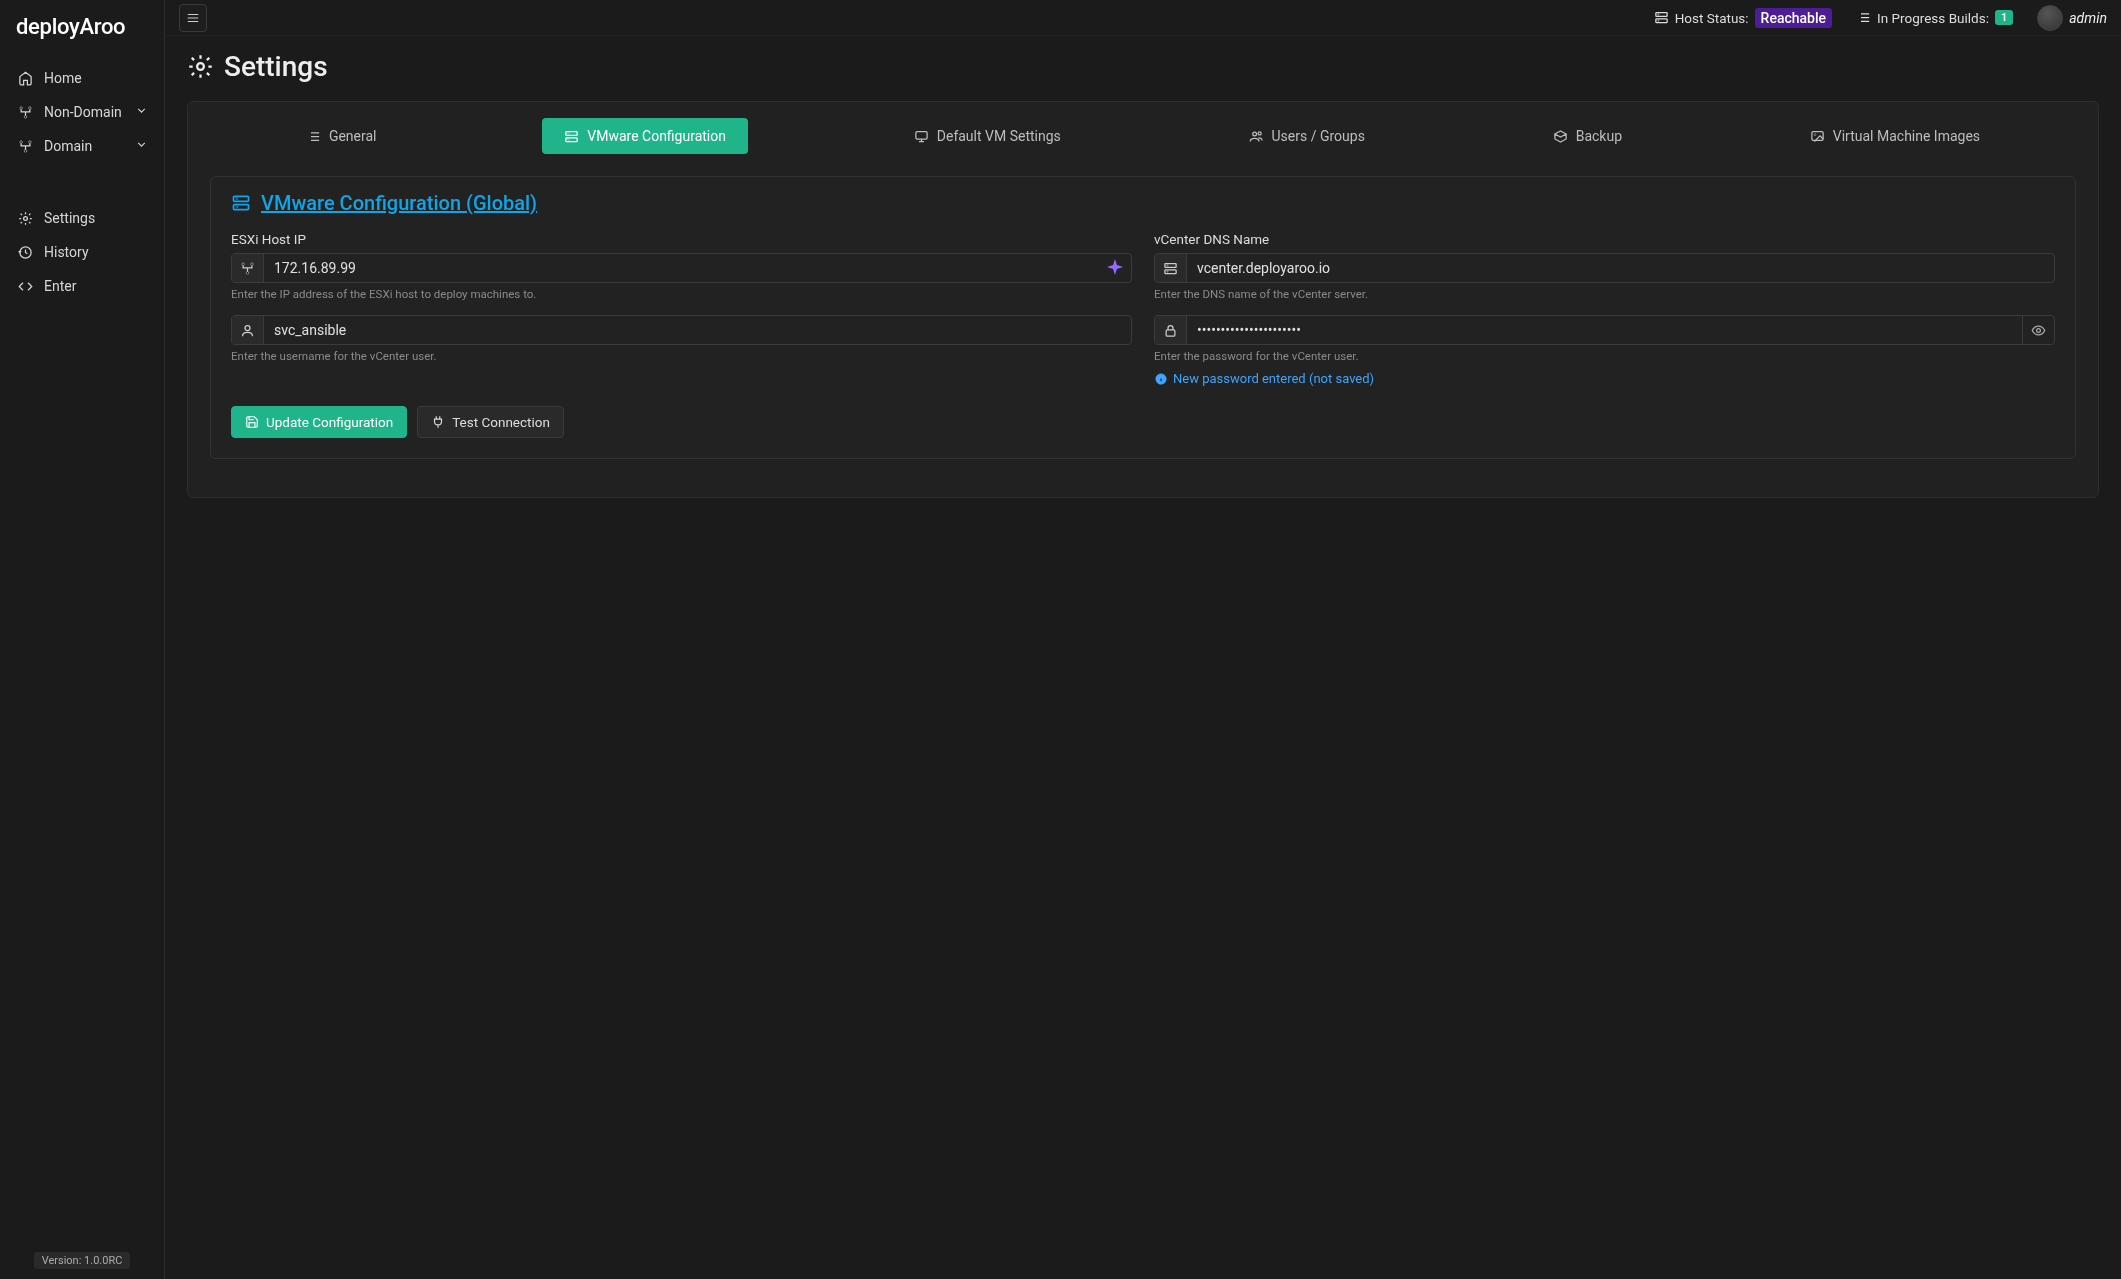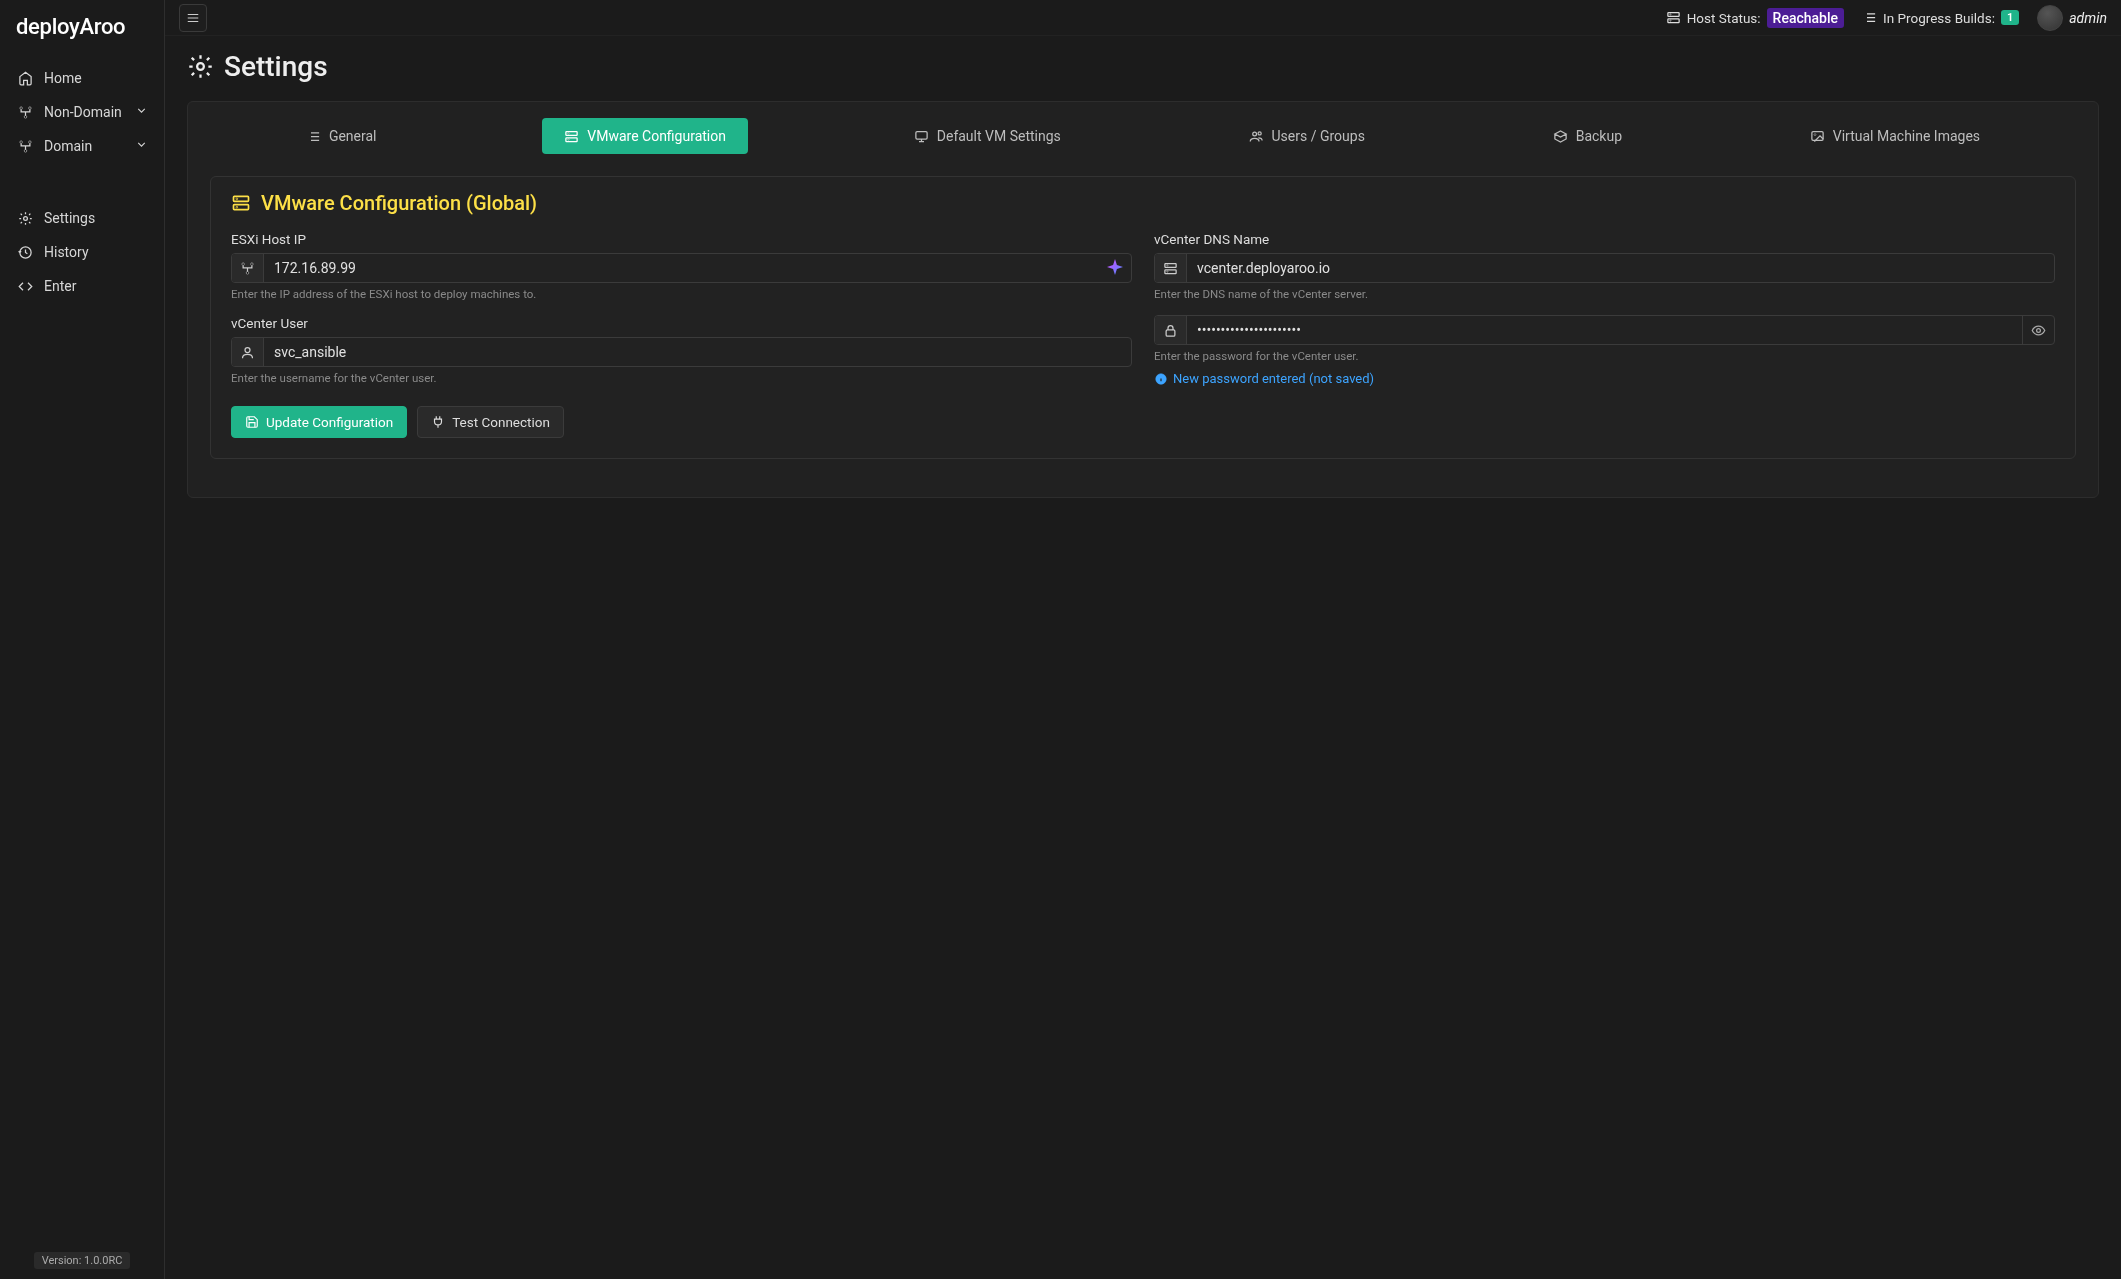--- a/index.html
+++ b/index.html
@@ -77,21 +77,21 @@
     border-radius: 4px;
     display: flex; align-items: center; justify-content: center;
     cursor: pointer;
     color: #ccc;
     background: #1e1e1e;
   }
   .topbar-right {
     margin-left: auto;
     display: flex;
     align-items: center;
-    gap: 18px;
+    gap: 24px;
   }
   .topbar-item { display: flex; align-items: center; gap: 6px; color: #ddd; font-size: 13.5px;}
   .badge-green {
     background: #4c1d95;
     color: #fff;
     font-size: 14px;
     padding: 2px 6px;
     border-radius: 3px;
     font-weight: 500;
   }
@@ -156,23 +156,24 @@
     border: 1px solid #333;
     border-radius: 6px;
     padding: 14px 20px 20px 20px;
     background: #222;
   }
   .section-title {
     display: flex;
     align-items: center;
     gap: 10px;
     font-size: 20px;
-    color: #fde047;
+    color: #0ea5e9;
     font-weight: 500;
     margin-bottom: 16px;
+    text-decoration: underline;
   }
   .form-grid {
     display: grid;
     grid-template-columns: 1fr 1fr;
     gap: 14px 22px;
   }
   .form-field label {
     display: block;
     font-size: 13.5px;
     color: #ddd;
@@ -509,21 +510,20 @@
                 <svg width="15" height="15" viewBox="0 0 24 24">
                   <use href="#i-server"></use>
                 </svg>
               </span>
             <input type="text" value="vcenter.deployaroo.io" style="">
           </div>
           <div class="help">Enter the DNS name of the vCenter server.</div>
         </div>
 
         <div class="form-field">
-          <label>vCenter User</label>
           <div class="input-group">
             <span class="input-addon">
                 <svg width="15" height="15" viewBox="0 0 24 24">
                   <use href="#i-user"></use>
                 </svg>
               </span>
             <input type="text" value="svc_ansible" style="">
           </div>
           <div class="help">Enter the username for the vCenter user.</div>
         </div>

